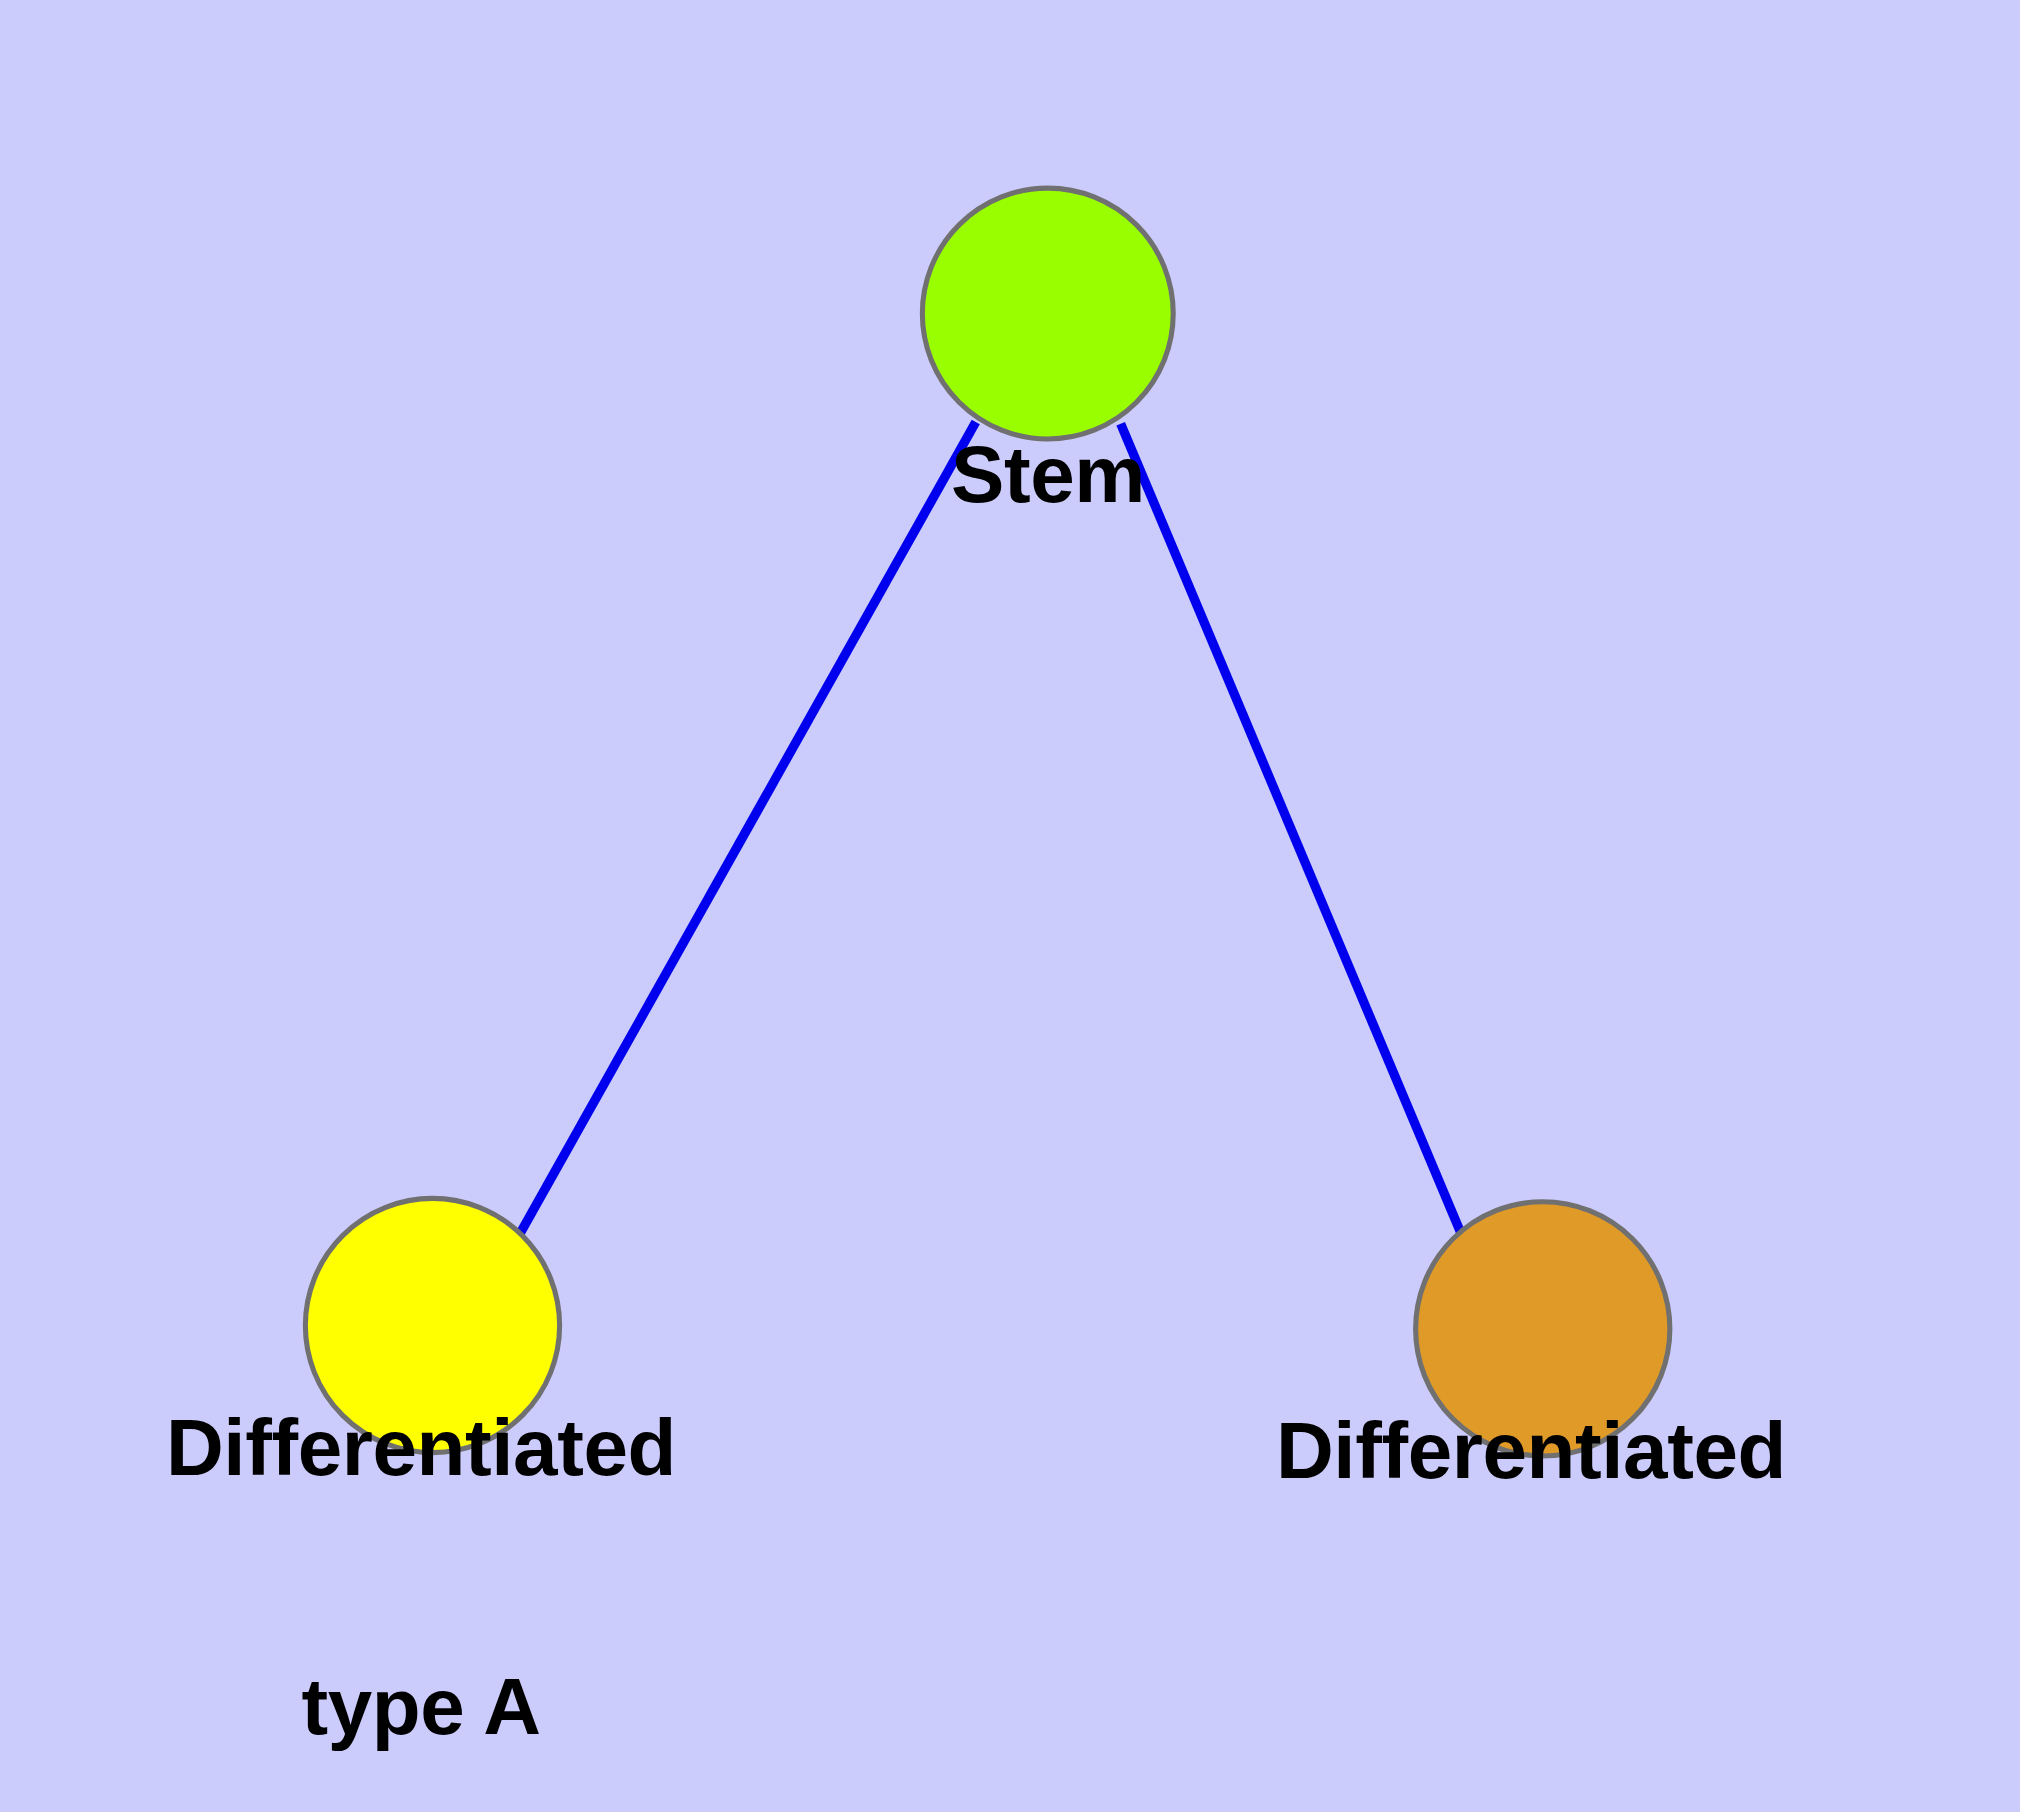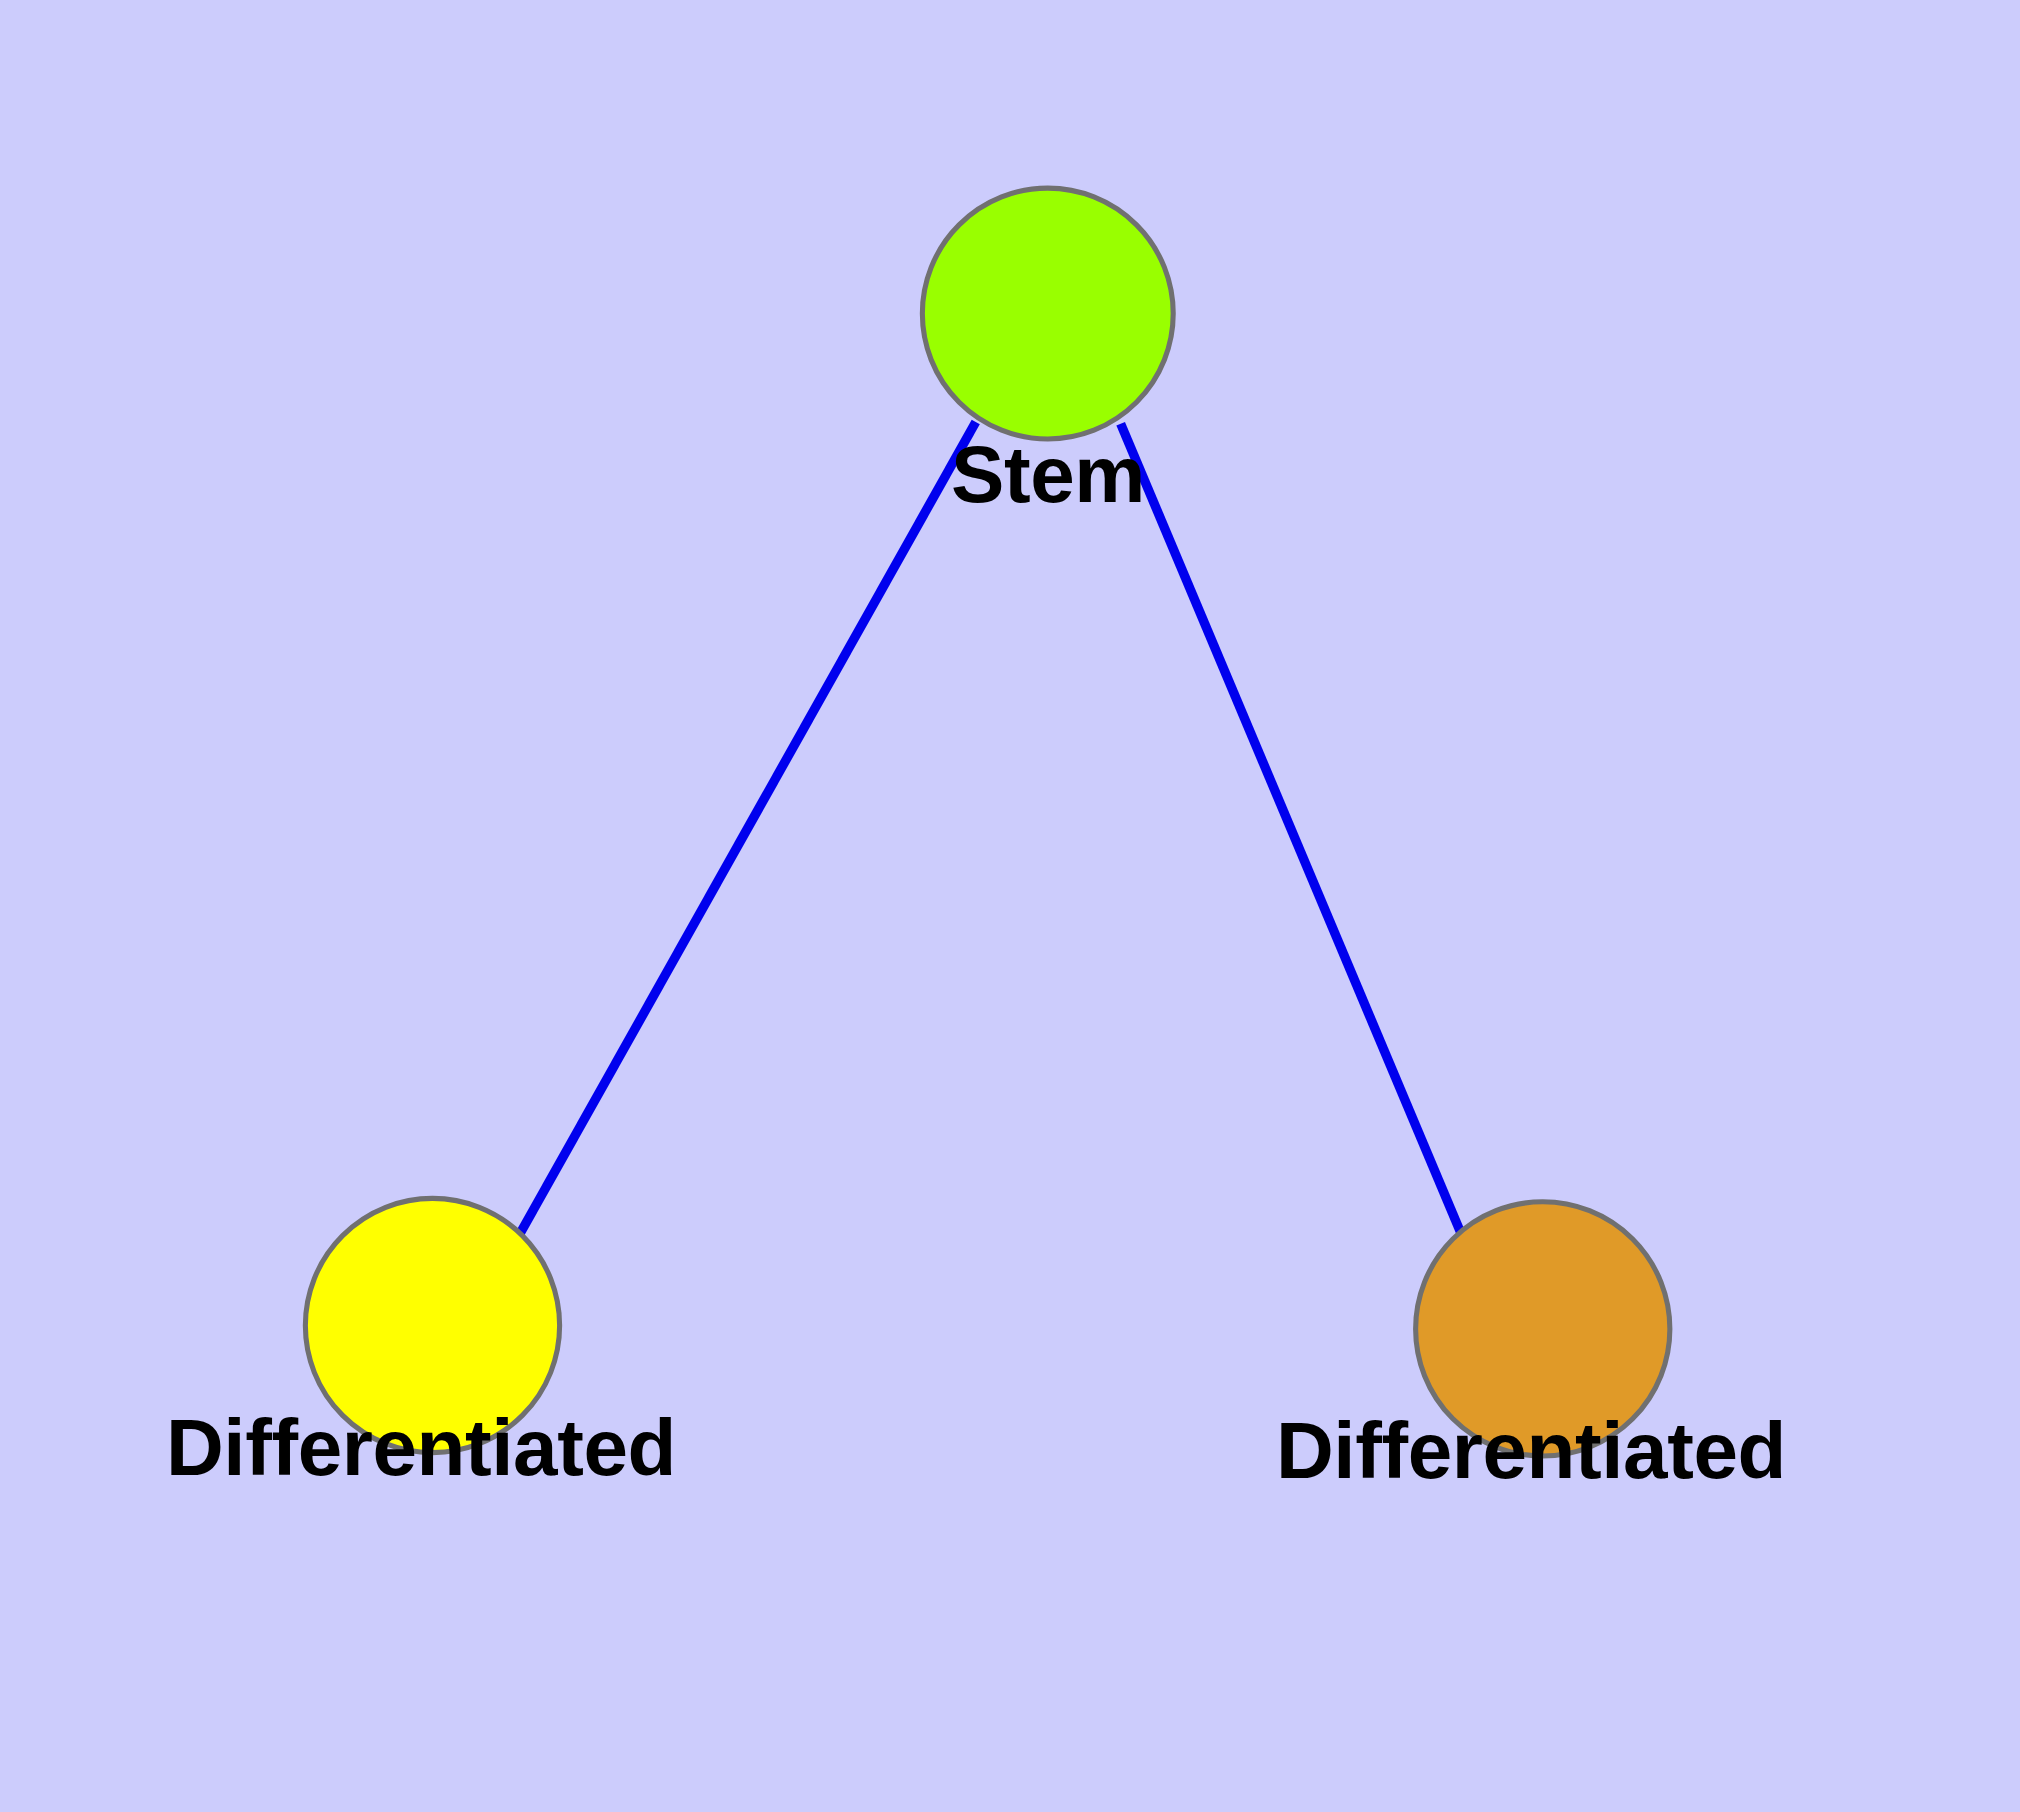--- a/index.html
+++ b/index.html
@@ -73,20 +73,21 @@
     <circle class="graph-node" cx="510" cy="1564" r="150" fill="#ffff00" stroke="#707070" stroke-width="6"></circle>
     <circle class="graph-node" cx="1820" cy="1568" r="150" fill="#e09a28" stroke="#707070" stroke-width="6"></circle>
   </svg>
 
   <div id="label-stem" class="node-label" style="color: rgb(0, 0, 0);">
     <div>Stem</div>
   </div>
 
   <div id="label-diff-a" class="node-label" style="color: rgb(0, 0, 0);">
     <div>Differentiated</div>
+    <div>type A</div>
   </div>
 
   <div id="label-diff-b" class="node-label" style="color: rgb(0, 0, 0);">
     <div>Differentiated</div>
   </div>
 
 </div>
 
 
 </body></html>

